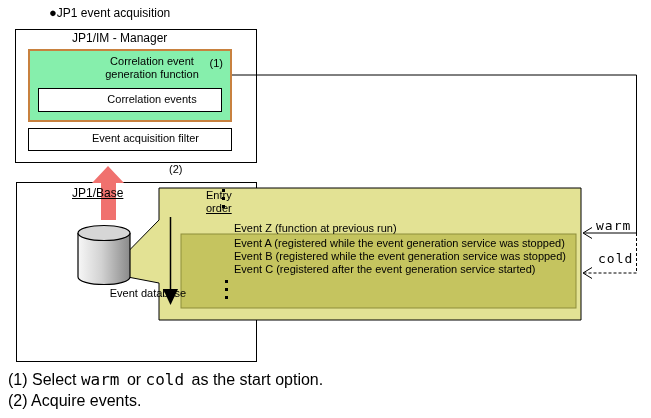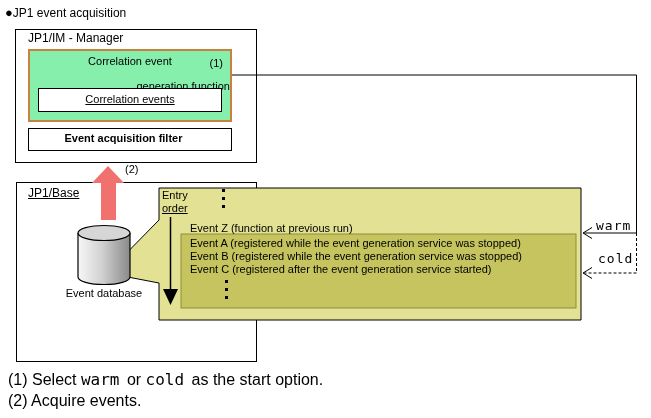--- a/index.html
+++ b/index.html
@@ -1,21 +1,21 @@
 <!DOCTYPE html>
 <html><head>
 <meta charset="utf-8">
 <style>
   html,body { margin:0; padding:0; background:#fff; }
   #canvas {
     position:relative; width:651px; height:418px; background:#ffffff;
     font-family:"Liberation Sans", sans-serif; color:#000; overflow:hidden;
   }
   .box { position:absolute; border:1px solid #000; background:#fff; box-sizing:border-box; }
-  .lbl { position:absolute; white-space:nowrap; font-size:11px; line-height:13px; }
+  .lbl { position:absolute; white-space:nowrap; font-size:11px; line-height:13px;margin-left:44px; }
   .lbl12 { font-size:12px; line-height:14px; }
   .center { text-align:center; }
   .mono { font-family:"DejaVu Sans Mono", monospace;text-align:right; }
   #svgOverlay { position:absolute; left:0; top:0; z-index:2; }
   .toptext { z-index:3; }
   #orangeBox {
     position:absolute; left:28px; top:49px; width:204px; height:73px;
     background:#86efac; border:2px solid #c8813f; box-sizing:border-box; z-index:1;
   }
   .z1 { z-index:1; }
@@ -31,29 +31,29 @@
 
   <div class="lbl lbl12 toptext" style="left:5px; top:6px;">
     <span style="font-size:13px;">●</span><span>JP1 event acquisition</span>
   </div>
 
   <div class="box z1" style="left:15px; top:29px; width:242px; height:134px;"></div>
   <div class="lbl lbl12 toptext" style="left:28px; top:31px;">JP1/IM - Manager</div>
 
   <div id="orangeBox">
     <div class="lbl center" style="left:0; right:0; top:4px; position:absolute;">Correlation event</div>
-    <div class="lbl center" style="left:0; right:0; top:29px; position:absolute;text-align:right;">generation function</div>
+    <div class="lbl center" style="left:0; right:0; top:17px; position:absolute;">generation function</div>
     <div class="lbl" style="right:7px; top:6px; position:absolute;">(1)</div>
     <div class="box" style="left:8px; top:37px; width:184px; height:24px;">
-      <div class="lbl center" style="left:0; right:0; top:4px; position:absolute;text-decoration:underline;">Correlation events</div>
+      <div class="lbl center" style="left:0; right:0; top:4px; position:absolute;">Correlation events</div>
     </div>
   </div>
 
   <div class="box z1" style="left:28px; top:128px; width:204px; height:23px;">
-    <div class="lbl center" style="left:0; right:13px; top:3px; position:absolute;font-weight:bold;">Event acquisition filter</div>
+    <div class="lbl center" style="left:0; right:13px; top:3px; position:absolute;">Event acquisition filter</div>
   </div>
 
   <div class="box z1" style="left:16px; top:182px; width:241px; height:180px;"></div>
   <div class="lbl lbl12 toptext" style="left:28px; top:186px;text-decoration:underline;">JP1/Base</div>
 
   <svg id="svgOverlay" width="651" height="418" viewBox="0 0 651 418">
     <defs>
       <linearGradient id="cylGrad" x1="0" y1="0" x2="1" y2="0">
         <stop offset="0" stop-color="#f7f7f7"></stop>
         <stop offset="0.45" stop-color="#d2d2d2"></stop>

